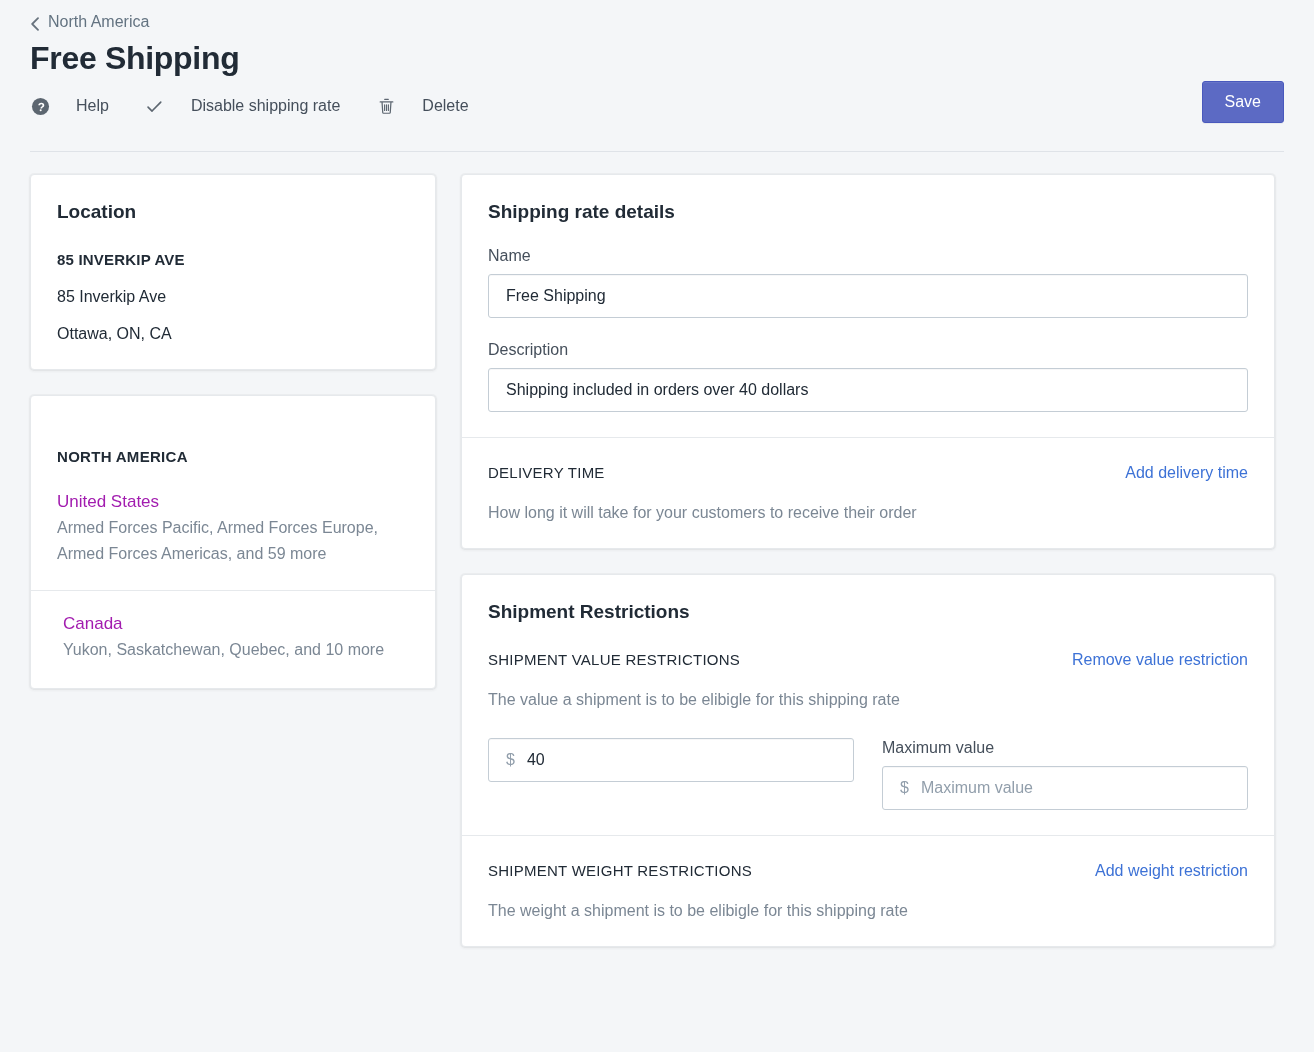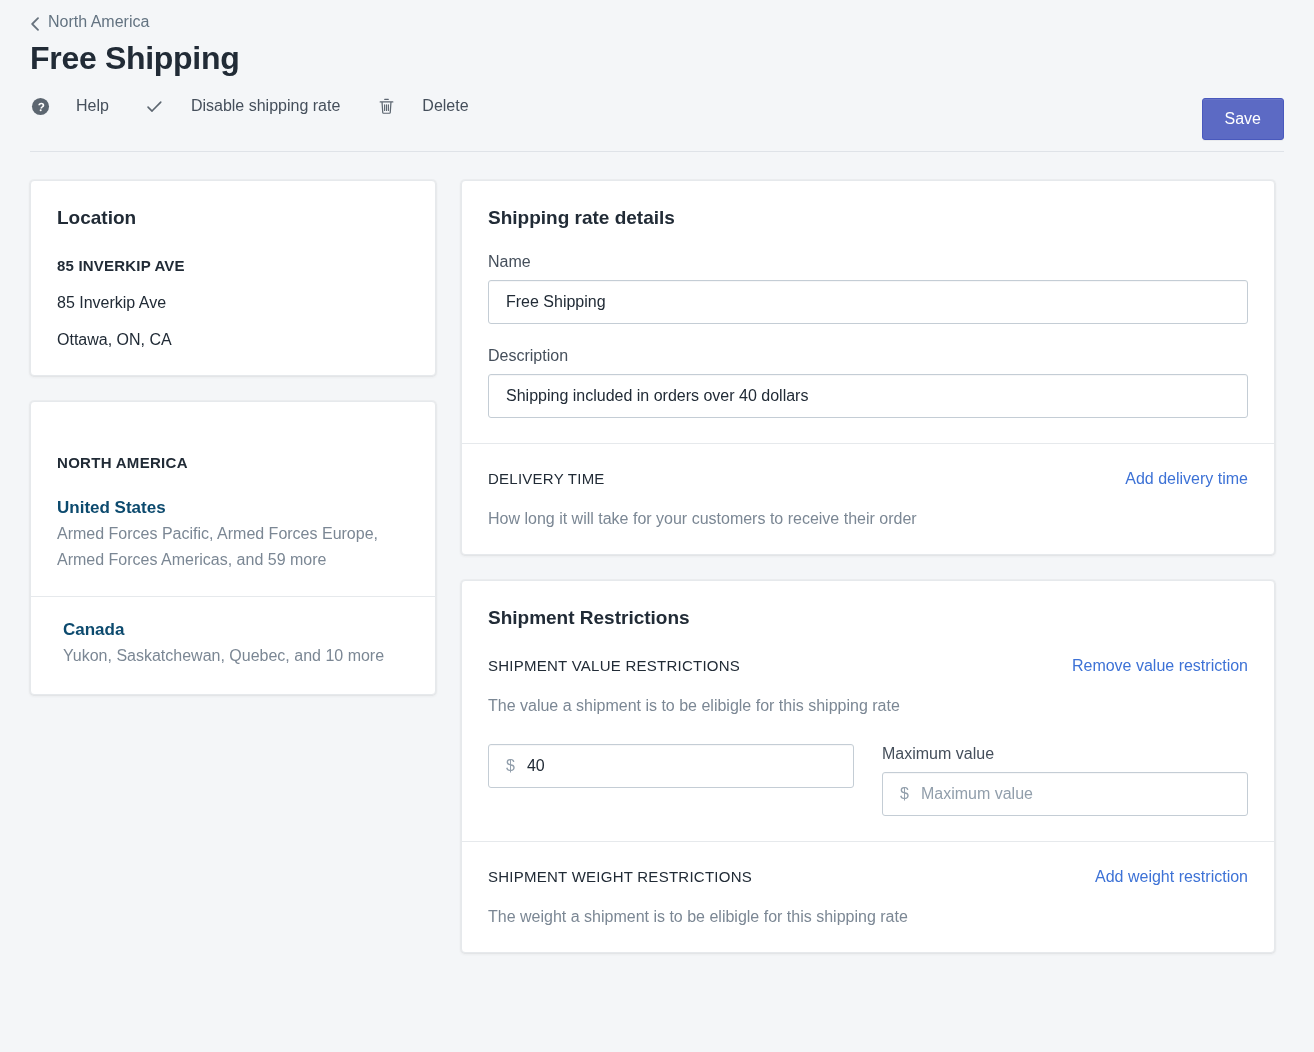--- a/index.html
+++ b/index.html
@@ -84,39 +84,39 @@
   .action-icon svg { display: block; }
 
   .header-divider {
     height: 1px;
     background: #dfe3e8;
     margin-top: 31px;
   }
 
   .save-button {
     position: absolute;
-    top: 98px;
+    top: 81px;
     right: 30px;
     background: #5c6ac4;
     border: 1px solid #4959bd;
     border-radius: 3px;
     color: #ffffff;
     font-size: 16px;
     font-family: "Liberation Sans", sans-serif;
     line-height: 20px;
     padding: 10px 22px;
     cursor: pointer;
     box-shadow: inset 0 1px 0 0 rgba(255,255,255,0.08), 0 1px 0 0 rgba(22,29,37,0.05);
   }
 
   
   .content {
     display: flex;
     gap: 25px;
-    margin-top: 28px;
+    margin-top: 22px;
     align-items: flex-start;
   }
   .col-left { width: 406px; flex: none; }
   .col-right { width: 814px; flex: none; }
 
   .card {
     background: #ffffff;
     border: 1px solid #e6e9ec;
     border-radius: 4px;
     box-shadow: 0 0 0 1px rgba(63,63,68,0.03), 0 1px 3px 0 rgba(63,63,68,0.09);
@@ -157,22 +157,22 @@
     line-height: 20px;
     letter-spacing: 0.3px;
     margin-top: 26px;
   }
   .zone-countries { margin-top: 23px; }
   .country-row { padding: 0 26px 0 26px; }
   .country-row.first { padding-bottom: 23px; }
   .country-row.rest { padding-top: 21px; padding-bottom: 25px; padding-left: 32px; }
   .country-name {
     font-size: 17px;
-    font-weight: 700;
-    color: #0c4a6e;
+    font-weight: 400;
+    color: #a21caf;
     line-height: 24px;
   }
   .country-regions {
     font-size: 16px;
     color: #7b8794;
     line-height: 26px;
     margin-top: 1px;
   }
 
   

